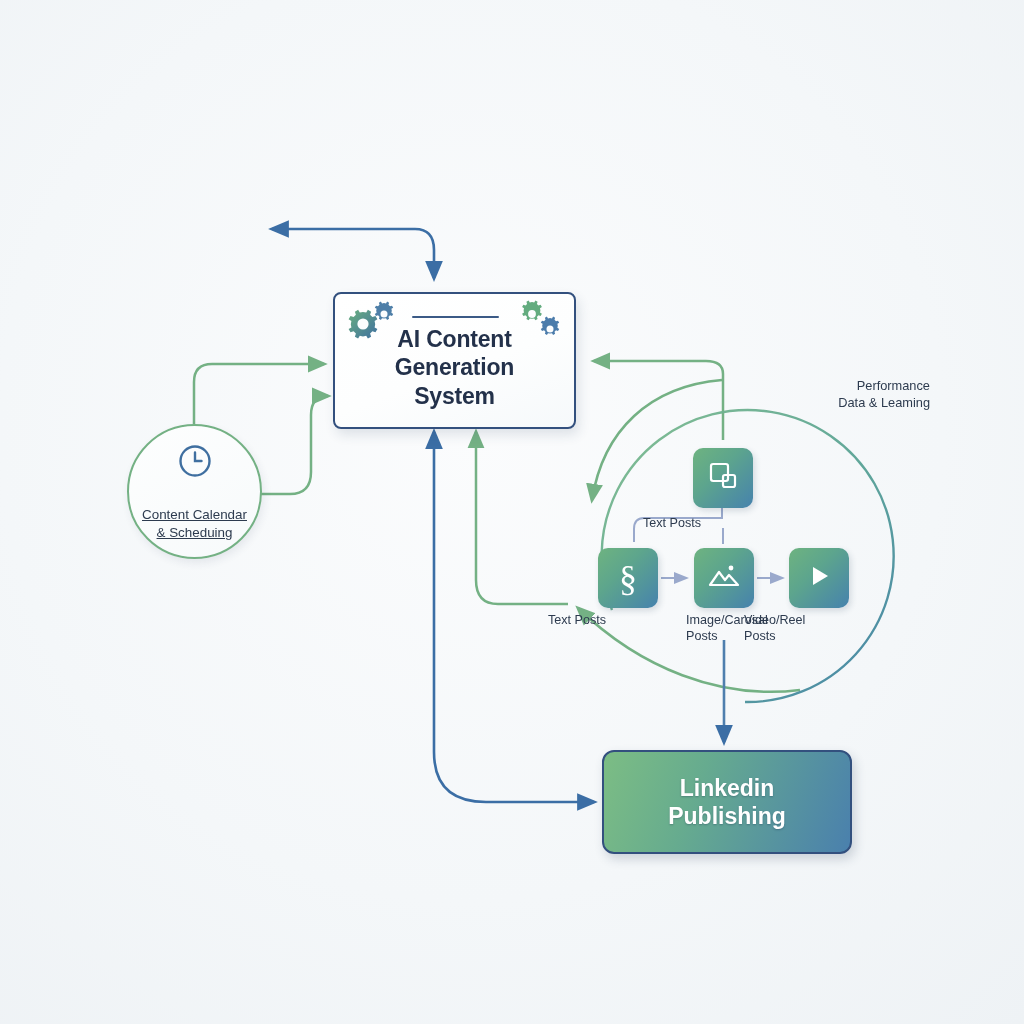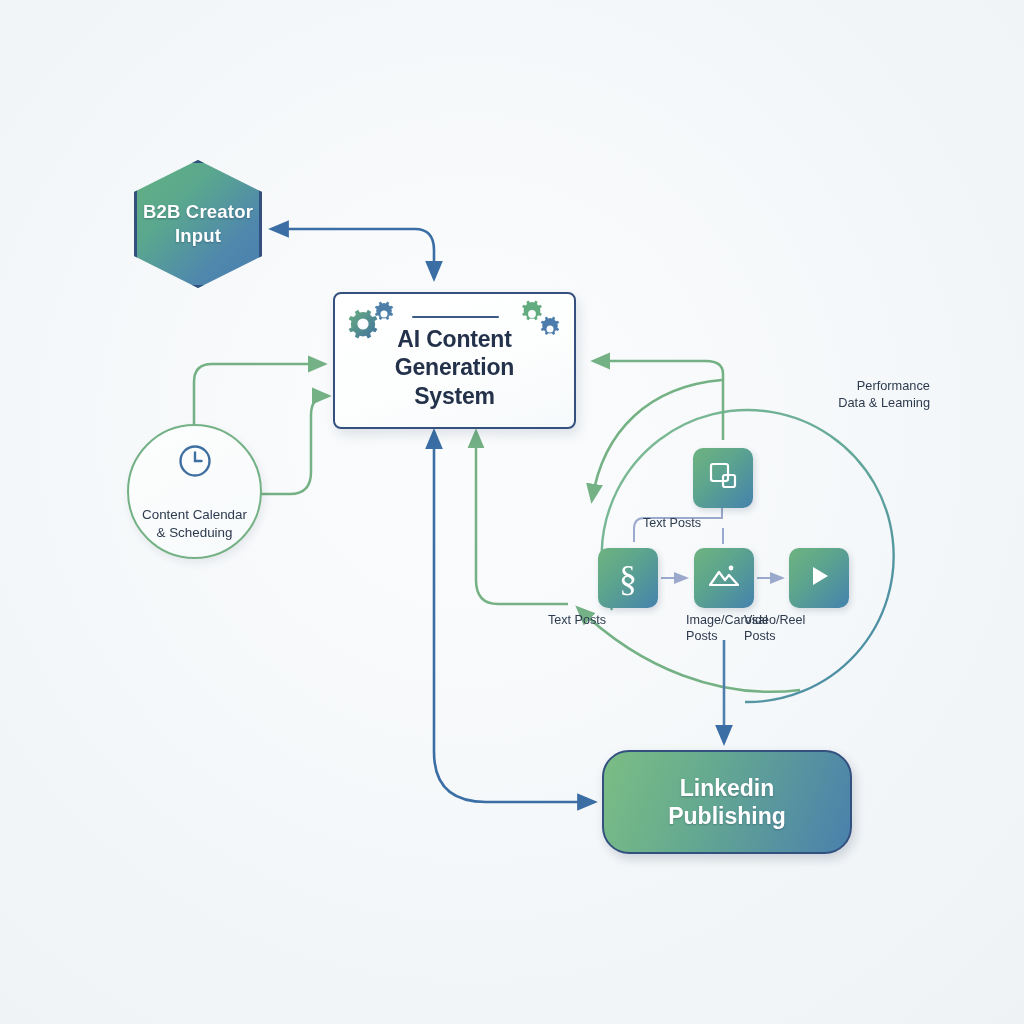--- a/index.html
+++ b/index.html
@@ -40,41 +40,41 @@
 
   .gearwrap{position:absolute;}
   #gear-left{left:8px;top:6px;}
   #gear-right{right:6px;top:4px;}
 
   
   #calendar{left:127px;top:424px;width:135px;height:135px;border-radius:50%;
     background:linear-gradient(150deg,#fdfefe 0%,#f7fafb 100%);
     border:2.2px solid #74b184;flex-direction:column;
     box-shadow:2px 4px 9px rgba(40,60,90,.09);}
-  #calendar .cal-label{color:#2d3b4f;font-size:13.4px;line-height:1.33;margin-top:20px;}
+  #calendar .cal-label{color:#2d3b4f;font-size:13.4px;line-height:1.33;margin-top:20px;text-decoration:underline;}
 
   
   .card{position:absolute;width:60px;height:60px;border-radius:10px;
     background:linear-gradient(135deg,#6eb380 0%,#5da58d 40%,#4682ad 100%);
     display:flex;align-items:center;justify-content:center;
     box-shadow:2px 3px 6px rgba(40,60,90,.16);}
   .cardlabel{position:absolute;color:#2d3b4f;font-size:12.6px;line-height:1.28;
     text-align:left;white-space:pre-line;}
 
   #card-top{left:693px;top:448px;}
   #label-top{left:643px;top:515px;width:160px;}
   #card-text{left:598px;top:548px;}
   #label-text{left:548px;top:612px;width:160px;}
   #card-image{left:694px;top:548px;}
   #label-image{left:686px;top:612px;width:145px;}
   #card-video{left:789px;top:548px;}
   #label-video{left:744px;top:612px;width:150px;}
 
   
-  #linkedin{left:602px;top:750px;width:250px;height:104px;border-radius:27px;
+  #linkedin{left:602px;top:750px;width:250px;height:104px;border-radius:12px;
     background:linear-gradient(110deg,#7cbd84 0%,#66ab8f 38%,#4a80ad 100%);
     border:2.2px solid #33507e;
     box-shadow:3px 5px 11px rgba(40,60,90,.2);justify-content:center;}
   #linkedin .label{color:#fff;font-weight:bold;font-size:23px;line-height:1.22;
     text-shadow:0 1px 2px rgba(20,40,70,.3);}
 
   
   #loop-caption{position:absolute;left:790px;top:378px;width:140px;
     color:#2d3b4f;font-size:12.8px;line-height:1.32;text-align:right;}
 </style>
@@ -128,27 +128,20 @@
     <path d="M722,508 L722,518 L644,518 Q634,518 634,529 L634,542" fill="none" stroke="#9aa9cc" stroke-width="2"></path>
     <path d="M723,528 L723,544" fill="none" stroke="#9aa9cc" stroke-width="2"></path>
     <path d="M661,578 L686,578" fill="none" stroke="#9aa9cc" stroke-width="2" marker-end="url(#ahLav)"></path>
     <path d="M757,578 L782,578" fill="none" stroke="#9aa9cc" stroke-width="2" marker-end="url(#ahLav)"></path>
 
     <path d="M724,640 L724,742" fill="none" stroke="#4f7fae" stroke-width="2.6" marker-end="url(#ahBlue)"></path>
 
     <path d="M434,432 L434,434 L434,752 Q434,802 486,802 L594,802" fill="none" stroke="#3b6ea5" stroke-width="2.6" marker-start="url(#ahBlueStart)" marker-end="url(#ahBlue)"></path>
   </svg>
 
-  <div class="node" id="hex">
-    <div class="hexshape"></div>
-    <div class="hexborder"></div>
-    <div class="label">B2B
-Creator
-Input</div>
-  </div>
 
   <div class="node" id="aibox">
     <div class="topline"></div>
 
     <span class="gearwrap" id="gear-left">
       <svg width="56" height="44" viewBox="0 0 56 44">
         <defs>
           <linearGradient id="gg1" x1="0" y1="0" x2="1" y2="1">
             <stop offset="0%" stop-color="#6ab07f"></stop>
               <stop offset="100%" stop-color="#3f6fa0"></stop>

